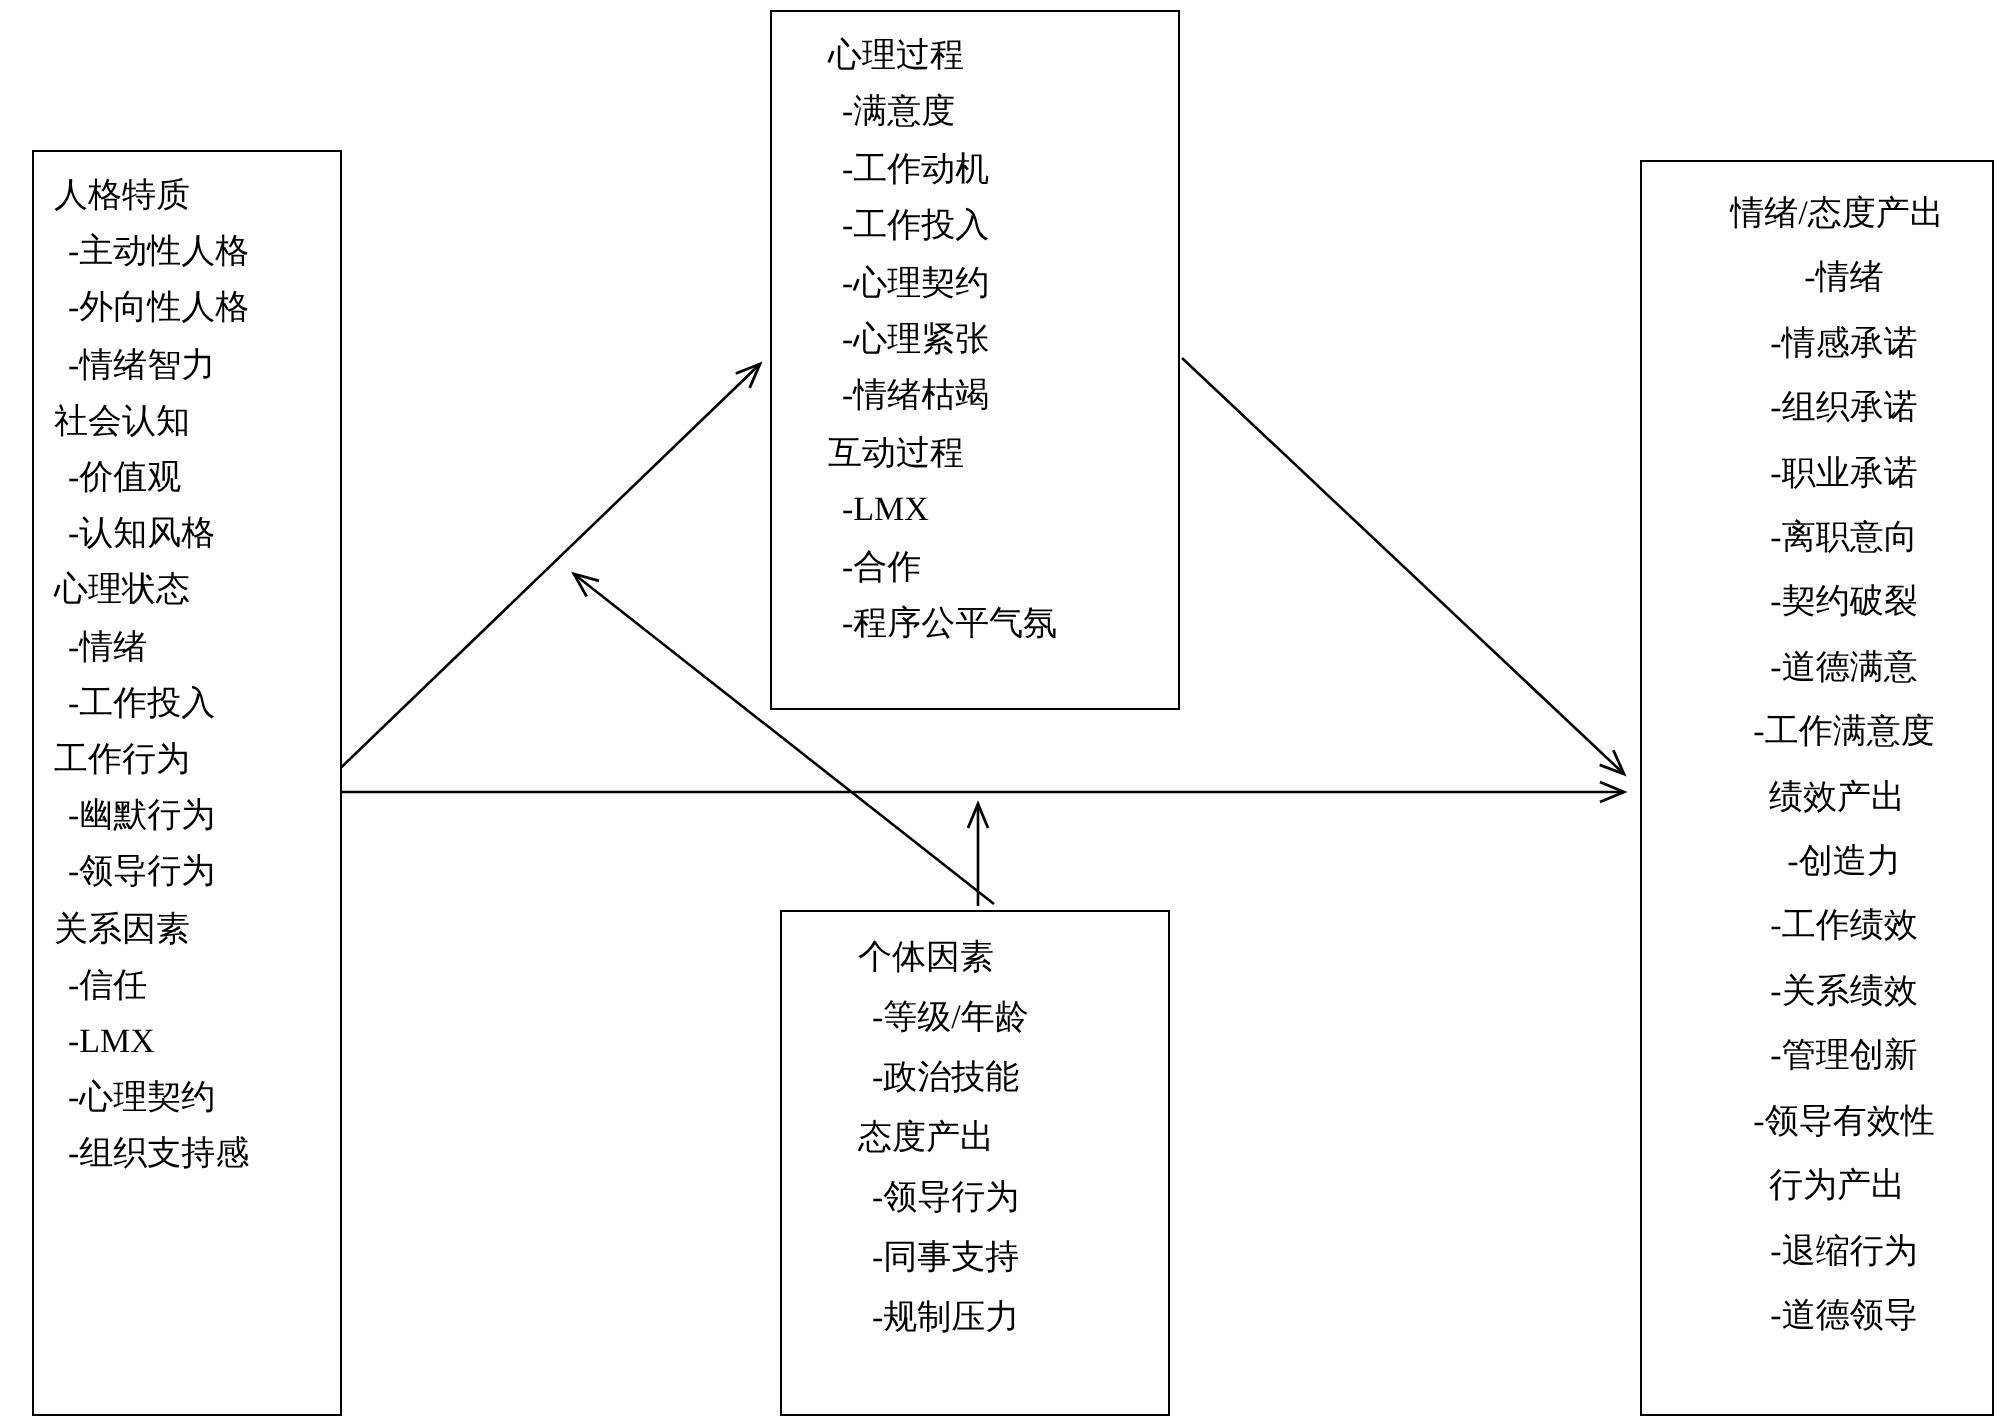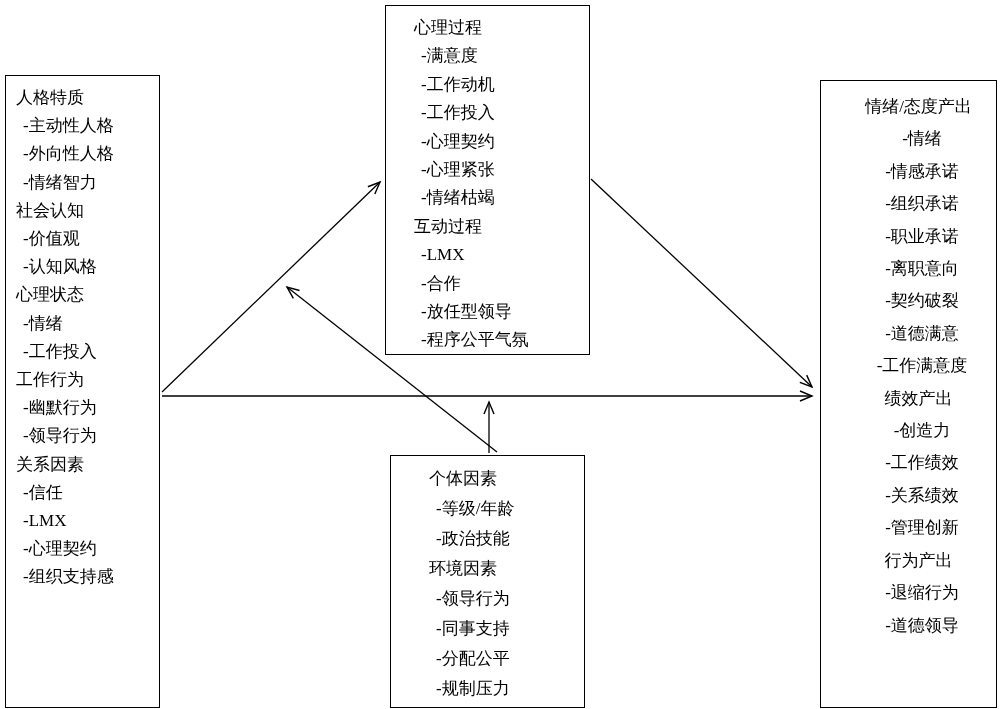--- a/index.html
+++ b/index.html
@@ -23,21 +23,21 @@
     position: absolute;
     box-sizing: border-box;
     border: 1px solid #000000;
     background: #ffffff;
     font-size: 17px;
     overflow: hidden;
   }
   .box .line { white-space: nowrap; }
   .box .item { padding-left: 7px; }
   .box-antecedents {
-    left: 5px; top: 75px; width: 155px; height: 633px;
+    left: 16px; top: 75px; width: 155px; height: 633px;
     padding: 8px 2px 0 10px; line-height: 28.2px;
   }
   .box-mediators {
     left: 385px; top: 5px; width: 205px; height: 350px;
     padding: 8px 4px 0 28px; line-height: 28.4px;
   }
   .box-moderators {
     left: 390px; top: 455px; width: 195px; height: 253px;
     padding: 8px 2px 0 38px; line-height: 30px;
   }
@@ -92,53 +92,52 @@
         <div class="line header">心理过程</div>
         <div class="line item">-满意度</div>
         <div class="line item">-工作动机</div>
         <div class="line item">-工作投入</div>
         <div class="line item">-心理契约</div>
         <div class="line item">-心理紧张</div>
         <div class="line item">-情绪枯竭</div>
         <div class="line header">互动过程</div>
         <div class="line item">-LMX</div>
         <div class="line item">-合作</div>
-        <div class="line item">-放任型领导</div>
         <div class="line item">-程序公平气氛</div>
       </div>
   </div>
 
   <div class="box box-moderators">
     <div>
         <div class="line header">个体因素</div>
         <div class="line item">-等级/年龄</div>
         <div class="line item">-政治技能</div>
-        <div class="line header">环境因素</div>
+        <div class="line header">态度产出</div>
         <div class="line item">-领导行为</div>
         <div class="line item">-同事支持</div>
-        <div class="line item">-分配公平</div>
         <div class="line item">-规制压力</div>
       </div>
   </div>
 
   <div class="box box-outcomes">
     <div>
         <div class="line header">情绪/态度产出</div>
         <div class="line item">-情绪</div>
         <div class="line item">-情感承诺</div>
         <div class="line item">-组织承诺</div>
         <div class="line item">-职业承诺</div>
         <div class="line item">-离职意向</div>
         <div class="line item">-契约破裂</div>
         <div class="line item">-道德满意</div>
         <div class="line item">-工作满意度</div>
         <div class="line header">绩效产出</div>
         <div class="line item">-创造力</div>
         <div class="line item">-工作绩效</div>
         <div class="line item">-关系绩效</div>
         <div class="line item">-管理创新</div>
+        <div class="line item">-领导有效性</div>
         <div class="line header">行为产出</div>
         <div class="line item">-退缩行为</div>
         <div class="line item">-道德领导</div>
       </div>
   </div>
 
 </div>
 
 </body></html>

